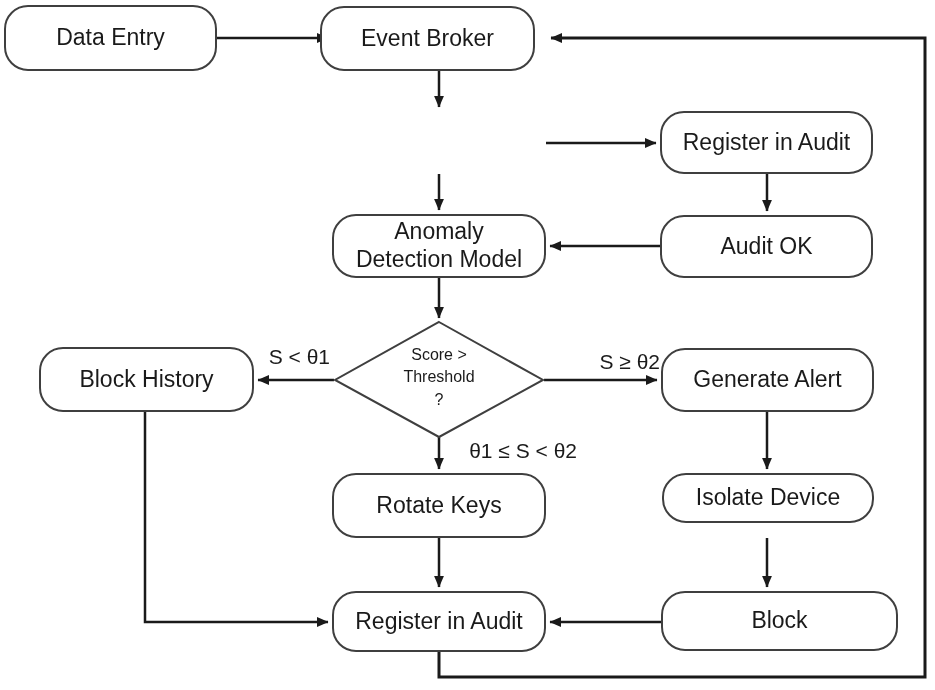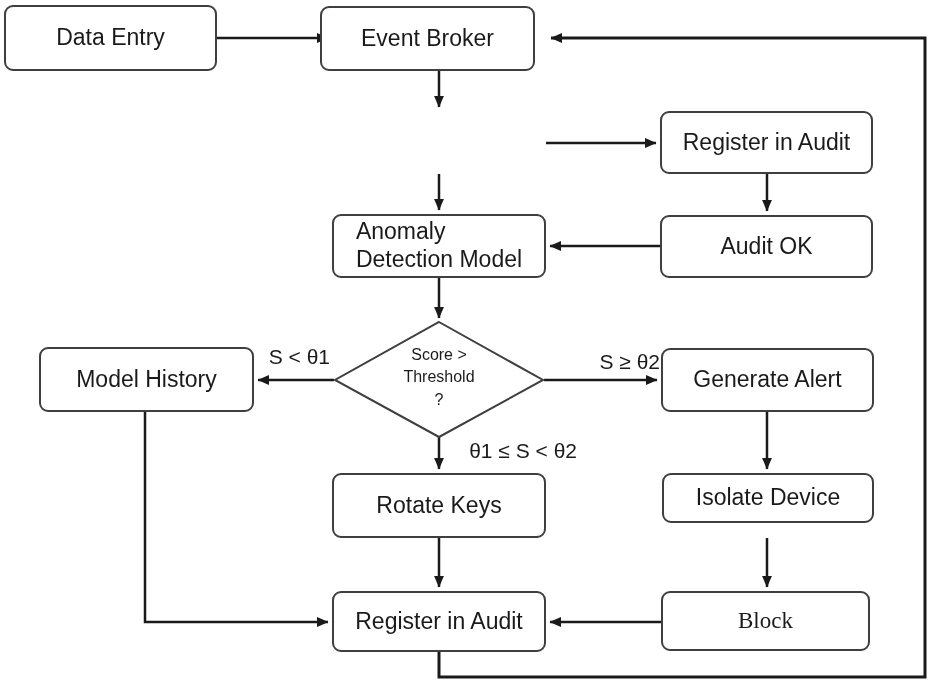--- a/index.html
+++ b/index.html
@@ -12,37 +12,37 @@
     font-family:"Liberation Sans","DejaVu Sans",sans-serif;color:var(--text);
     overflow:hidden;
   }
   svg.edges{position:absolute;left:0;top:0;z-index:0;}
   .edge{fill:none;stroke:var(--line);stroke-width:2.5px;}
   .edge-thick{stroke-width:3px;}
   .diamond{fill:var(--box-fill);stroke:var(--box-border);stroke-width:2px;}
   .arrowhead{fill:var(--line);stroke:none;}
   .node{
     position:absolute;z-index:1;box-sizing:border-box;
-    background:var(--box-fill);border:2px solid var(--box-border);border-radius:9px;
+    background:var(--box-fill);border:2px solid var(--box-border);border-radius:24px;
     display:flex;align-items:center;justify-content:center;
-    font-size:23px;line-height:1.2;color:var(--text);
+    text-align:center;font-size:23px;line-height:1.2;color:var(--text);
     white-space:pre-line;
   }
   .n-data-entry{left:4px;top:5px;width:213px;height:66px;}
   .n-event-broker{left:320px;top:6px;width:215px;height:65px;}
   .n-preprocessing{left:333px;top:111px;width:213px;height:63px;}
   .n-register-audit-top{left:660px;top:111px;width:213px;height:63px;}
   .n-anomaly-model{left:332px;top:214px;width:214px;height:64px;}
   .n-audit-ok{left:660px;top:215px;width:213px;height:63px;}
   .n-update-history{left:39px;top:347px;width:215px;height:65px;}
   .n-generate-alert{left:661px;top:348px;width:213px;height:64px;}
   .n-rotate-keys{left:332px;top:473px;width:214px;height:65px;}
   .n-isolate-device{left:662px;top:473px;width:212px;height:50px;}
   .n-register-audit-bottom{left:332px;top:591px;width:214px;height:61px;}
-  .n-block{left:661px;top:591px;width:209px;height:60px;font-family:Liberation Serif, serif;}
+  .n-block{left:661px;top:591px;width:237px;height:60px;}
   .decision-text{
     position:absolute;z-index:1;left:389px;top:344px;width:100px;
     text-align:center;font-size:16px;line-height:1.4;white-space:pre-line;color:var(--text);
   }
   .edge-label{
     position:absolute;z-index:1;text-align:right;font-size:21px;color:var(--text);
   }
   .l-low{left:250px;top:345px;width:80px;}
   .l-high{left:584px;top:350px;width:76px;}
   .l-mid{left:453px;top:439px;width:118px;margin-left:6px;}
@@ -78,21 +78,21 @@
 
     <polygon class="diamond" points="439,322 543,380 439,437 335,380"></polygon>
   </svg>
 
   <div class="node n-data-entry">Data Entry</div>
   <div class="node n-event-broker">Event Broker</div>
   <div class="node n-register-audit-top">Register in Audit</div>
   <div class="node n-anomaly-model">Anomaly
 Detection Model</div>
   <div class="node n-audit-ok">Audit OK</div>
-  <div class="node n-update-history">Model History</div>
+  <div class="node n-update-history">Block History</div>
   <div class="node n-generate-alert">Generate Alert</div>
   <div class="node n-rotate-keys">Rotate Keys</div>
   <div class="node n-isolate-device">Isolate Device</div>
   <div class="node n-register-audit-bottom">Register in Audit</div>
   <div class="node n-block">Block</div>
 
   <div class="decision-text">Score &gt;
 Threshold
 ?</div>
 

